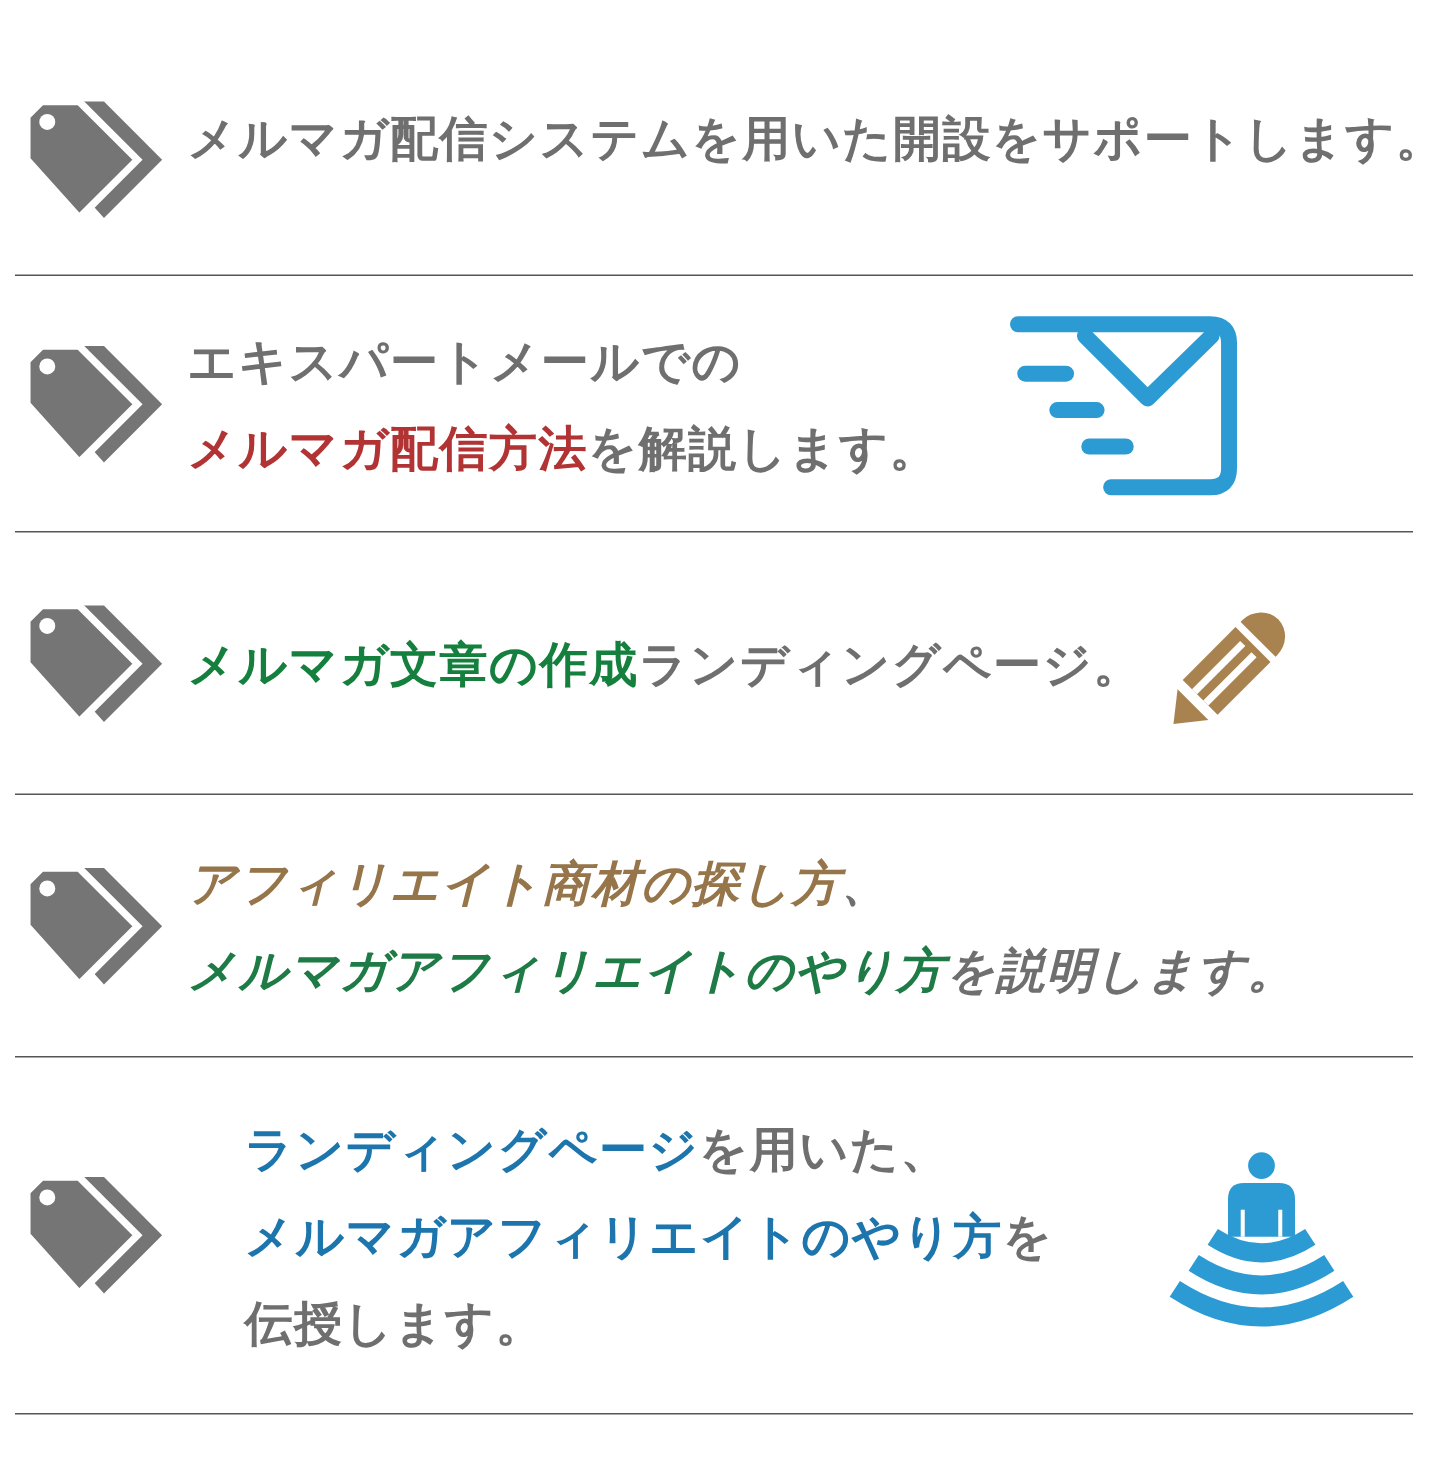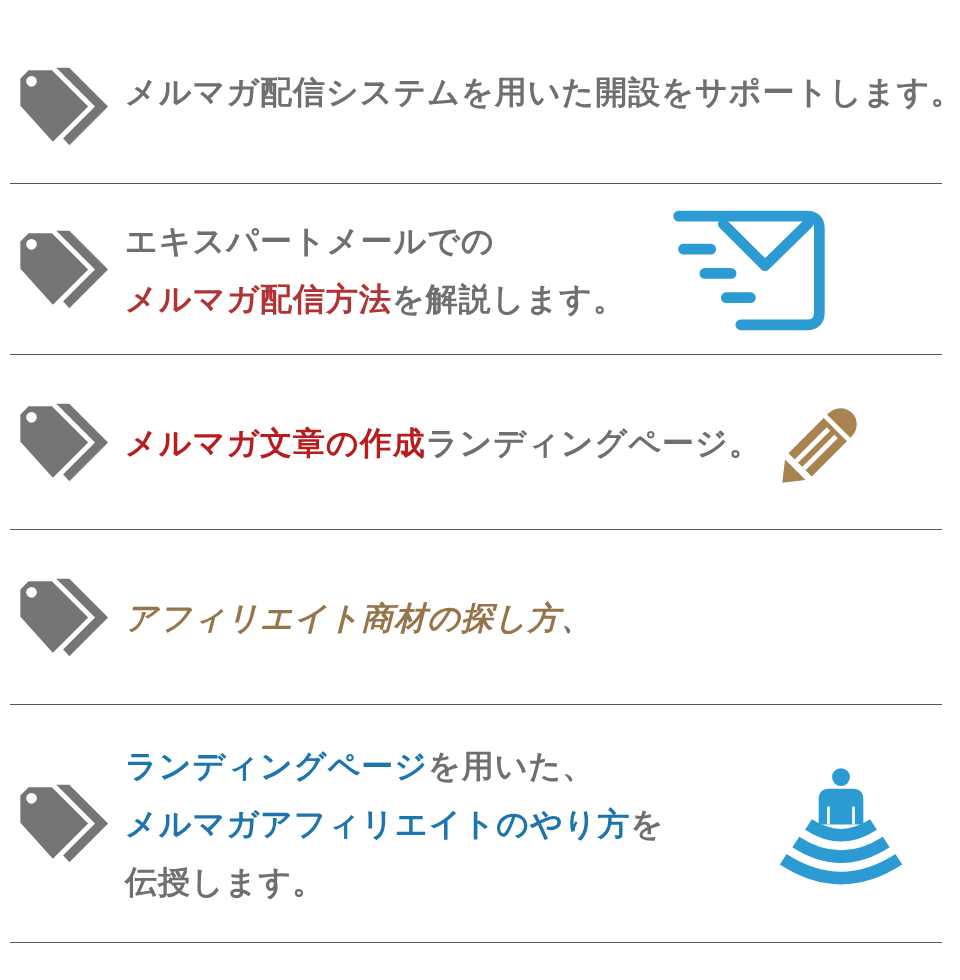--- a/index.html
+++ b/index.html
@@ -12,36 +12,36 @@
   .list{position:relative;width:960px;}
   .row{position:relative;display:flex;align-items:center;width:960px;box-sizing:border-box;}
   .row::after{
     content:"";position:absolute;left:10px;right:18px;bottom:0;
     height:1px;background:#565656;
   }
   .r1{height:184px;}
   .r2{height:171px;font-family:Liberation Serif, serif;}
   .r3{height:175px;}
   .r4{height:175px;font-style:italic;}
-  .r5{height:238px;}
+  .r5{height:238px;padding-left:38px;}
   .tag{position:absolute;left:16px;top:50%;transform:translateY(-50%);line-height:0;}
   .r1 .tag{top:calc(50% + 15px);}
   .text{
     margin-left:125px;
     font-size:32px;font-weight:bold;line-height:58px;letter-spacing:1px;
     white-space:nowrap;
   }
   .text p{margin:0;}
   .ricon{position:absolute;top:50%;transform:translateY(-50%);line-height:0;}
   .r2 .ricon{right:128px;}
   .r3 .ricon{right:78px;}
   .r5 .ricon{right:52px;top:calc(50% + 4px);}
   .c-gray{color:#6F6F6F;}
   .c-red{color:#B23333;margin-top:36px;}
-  .c-orange{color:#b91c1c;}
+  .c-orange{color:#15803d;}
   .c-brown{color:#957549;}
   .c-green{color:#1F7B45;}
   .c-blue{color:#1C75AD;}
 </style>
 </head>
 <body>
 
 <div class="list">
 
   <div class="row r1">
@@ -111,20 +111,21 @@
   <div class="row r4">
     <span class="tag">
       <svg width="95" height="84" viewBox="0 0 98 85" aria-hidden="true">
         <path d="M29,2 H55 L95,42 L55,82 L19,42 V29 Z" fill="#757575"></path>
         <path d="M12,2 H38 L78,42 L38,82 L2,42 V12 Z" fill="#757575" stroke="#FFFFFF" stroke-width="5"></path>
         <circle cx="16" cy="16" r="5.5" fill="#FFFFFF"></circle>
       </svg>
     </span>
     <div class="text">
       <p><span class="c-brown">アフィリエイト商材の探し方</span><span class="c-gray">、</span></p>
+      <p><span class="c-green">メルマガアフィリエイトのやり方</span><span class="c-gray">を説明します。</span></p>
     </div>
   </div>
 
   <div class="row r5">
     <span class="tag">
       <svg width="95" height="84" viewBox="0 0 98 85" aria-hidden="true">
         <path d="M29,2 H55 L95,42 L55,82 L19,42 V29 Z" fill="#757575"></path>
         <path d="M12,2 H38 L78,42 L38,82 L2,42 V12 Z" fill="#757575" stroke="#FFFFFF" stroke-width="5"></path>
         <circle cx="16" cy="16" r="5.5" fill="#FFFFFF"></circle>
       </svg>

